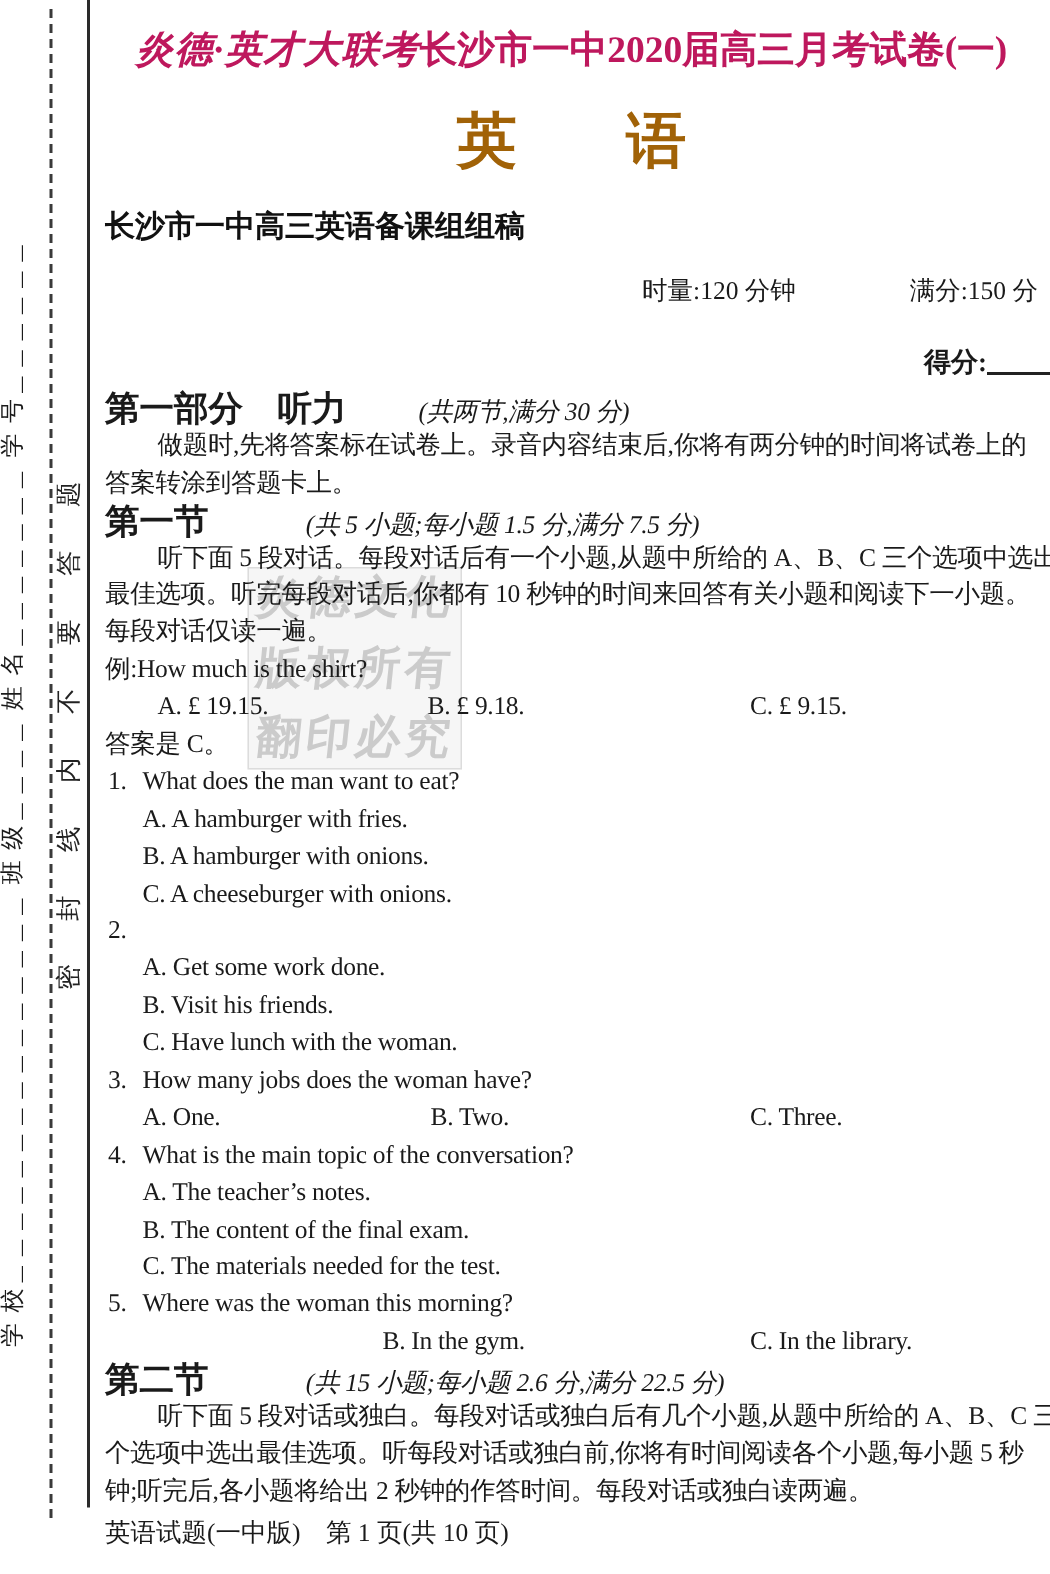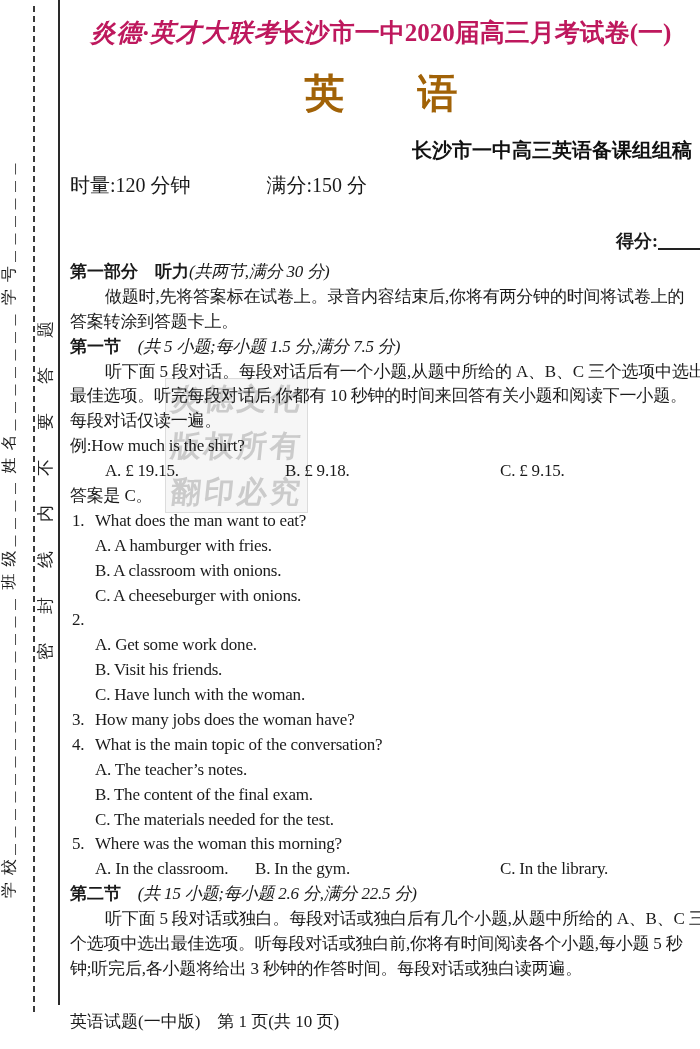--- a/index.html
+++ b/index.html
@@ -37,35 +37,35 @@
     transform:skewX(-6deg);
   }
   
   .content{position:absolute;left:70px;top:0;width:622px;height:1049px;z-index:1;}
   .title{position:absolute;top:16px;width:100%;text-align:center;
     font-size:25px;font-weight:bold;white-space:nowrap;color:#be185d;}
   .title .script{font-style:italic;letter-spacing:1px;}
   .subject{position:absolute;top:66px;width:100%;text-align:center;
     font-family:"Liberation Sans",sans-serif;font-size:40px;font-weight:bold;color:#a16207;}
   .subject .g2{margin-left:62px;}
-  .subtitle{position:absolute;top:137px;width:100%;text-align:right;
+  .subtitle{position:absolute;top:137px;width:100%;text-align:left;
     font-family:"Liberation Sans",sans-serif;font-size:20px;font-weight:bold;color:#111;}
-  .inforow{position:absolute;top:172px;width:100%;text-align:left;
-    font-size:20px;white-space:nowrap;}
+  .inforow{position:absolute;top:182px;width:100%;text-align:right;
+    font-size:17px;white-space:nowrap;}
   .inforow .sep{display:inline-block;width:76px;}
   .scorerow{position:absolute;top:229px;left:498px;white-space:nowrap;
     font-family:Liberation Serif, serif;font-size:18px;font-weight:bold;margin-left:48px;}
   .score-blank{display:inline-block;width:98px;height:18px;
     border-bottom:2px solid #222;vertical-align:-3px;}
   
   .lines{position:absolute;top:260px;left:0;width:100%;font-size:17px;
     letter-spacing:-0.2px;}
   .ln{position:relative;height:24.9px;line-height:24.9px;white-space:nowrap;}
-  .hd{font-family:"Liberation Sans",sans-serif;font-weight:bold;font-size:17px;letter-spacing:0;text-align:center;}
-  .kai{font-style:italic;}
+  .hd{font-family:"Liberation Sans",sans-serif;font-weight:bold;font-size:23px;letter-spacing:0;text-align:center;}
+  .kai{font-style:italic;margin-left:48px;}
   .ind{text-indent:35px;}
   .q{padding-left:25px;}
   .q .num{position:absolute;left:2px;}
   .opt{padding-left:25px;}
   .c3 span{position:absolute;top:0;}
   .footer{position:absolute;top:1010px;width:100%;text-align:left;
     font-size:17px;letter-spacing:0;}
 </style>
 </head>
 <body>
@@ -121,53 +121,57 @@
         <span style="left:35px">A.  £ 19.15.</span>
         <span style="left:215px">B.  £ 9.18.</span>
         <span style="left:430px">C.  £ 9.15.</span>
       </div>
       <div class="ln">答案是 C。</div>
 
       <div class="ln q">
         <span class="num">1.</span><span>What does the man want to eat?</span>
       </div>
       <div class="ln opt">A.  A hamburger with fries.</div>
-      <div class="ln opt">B.  A classroom with onions.</div>
+      <div class="ln opt">B.  A hamburger with onions.</div>
       <div class="ln opt">C.  A cheeseburger with onions.</div>
 
       <div class="ln q">
         <span class="num">2.</span>
       </div>
       <div class="ln opt">A.  Get some work done.</div>
       <div class="ln opt">B.  Visit his friends.</div>
       <div class="ln opt">C.  Have lunch with the woman.</div>
 
       <div class="ln q">
         <span class="num">3.</span><span>How many jobs does the woman have?</span>
+      </div>
+      <div class="ln c3">
+        <span style="left:25px">A.  One.</span>
+        <span style="left:217px">B.  Two.</span>
+        <span style="left:430px">C.  Three.</span>
       </div>
 
       <div class="ln q">
         <span class="num">4.</span><span>What is the main topic of the conversation?</span>
       </div>
       <div class="ln opt">A.  The teacher’s notes.</div>
       <div class="ln opt">B.  The content of the final exam.</div>
       <div class="ln opt">C.  The materials needed for the test.</div>
 
       <div class="ln q">
         <span class="num">5.</span><span>Where was the woman this morning?</span>
       </div>
       <div class="ln c3">
-        <span style="left:25px">A.  In the classroom.</span>
         <span style="left:185px">B.  In the gym.</span>
         <span style="left:430px">C.  In the library.</span>
       </div>
 
       <div class="ln">
         <span class="hd">第二节</span><span class="kai">　(共 15 小题;每小题 2.6 分,满分 22.5 分)</span>
       </div>
       <div class="ln ind">听下面 5 段对话或独白。每段对话或独白后有几个小题,从题中所给的 A、B、C 三</div>
       <div class="ln">个选项中选出最佳选项。听每段对话或独白前,你将有时间阅读各个小题,每小题 5 秒</div>
-      <div class="ln">钟;听完后,各小题将给出 3 秒钟的作答时间。每段对话或独白读两遍。</div>
+      <div class="ln">钟;听完后,各小题将给出 2 秒钟的作答时间。每段对话或独白读两遍。</div>
     </div>
 
     <div class="footer">英语试题(一中版)　第 1 页(共 10 页)</div>
   </div>
 </div>
 
 </body></html>

